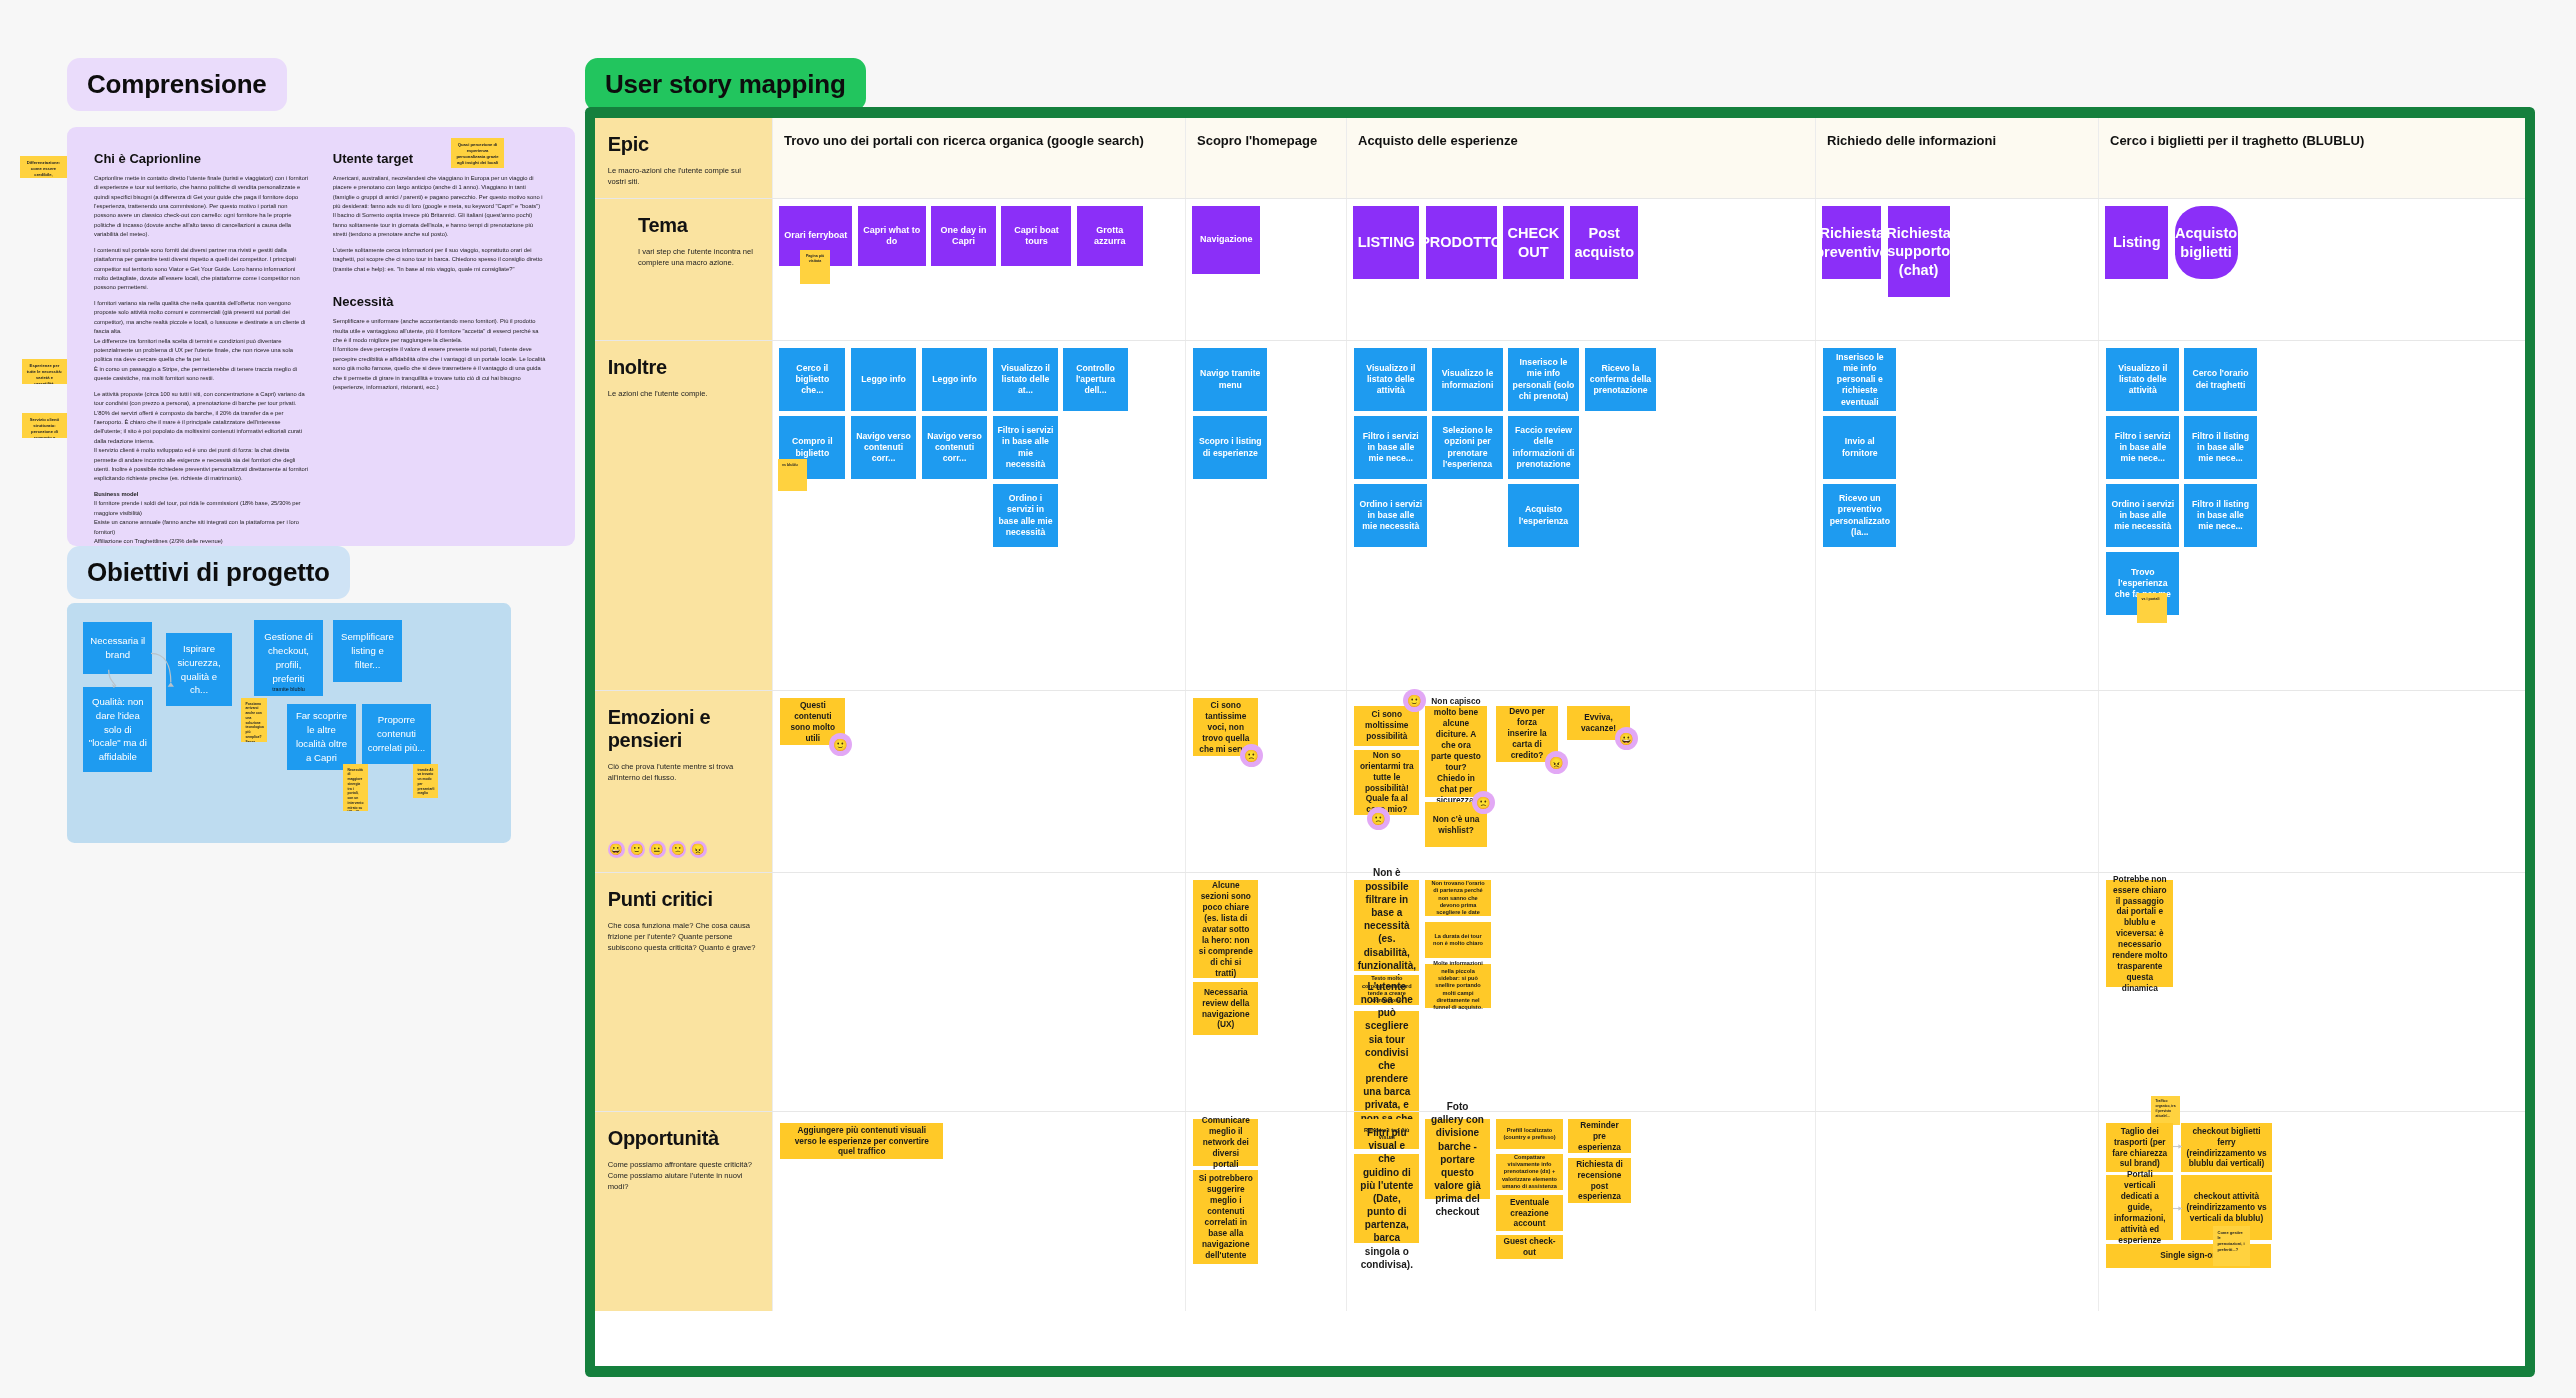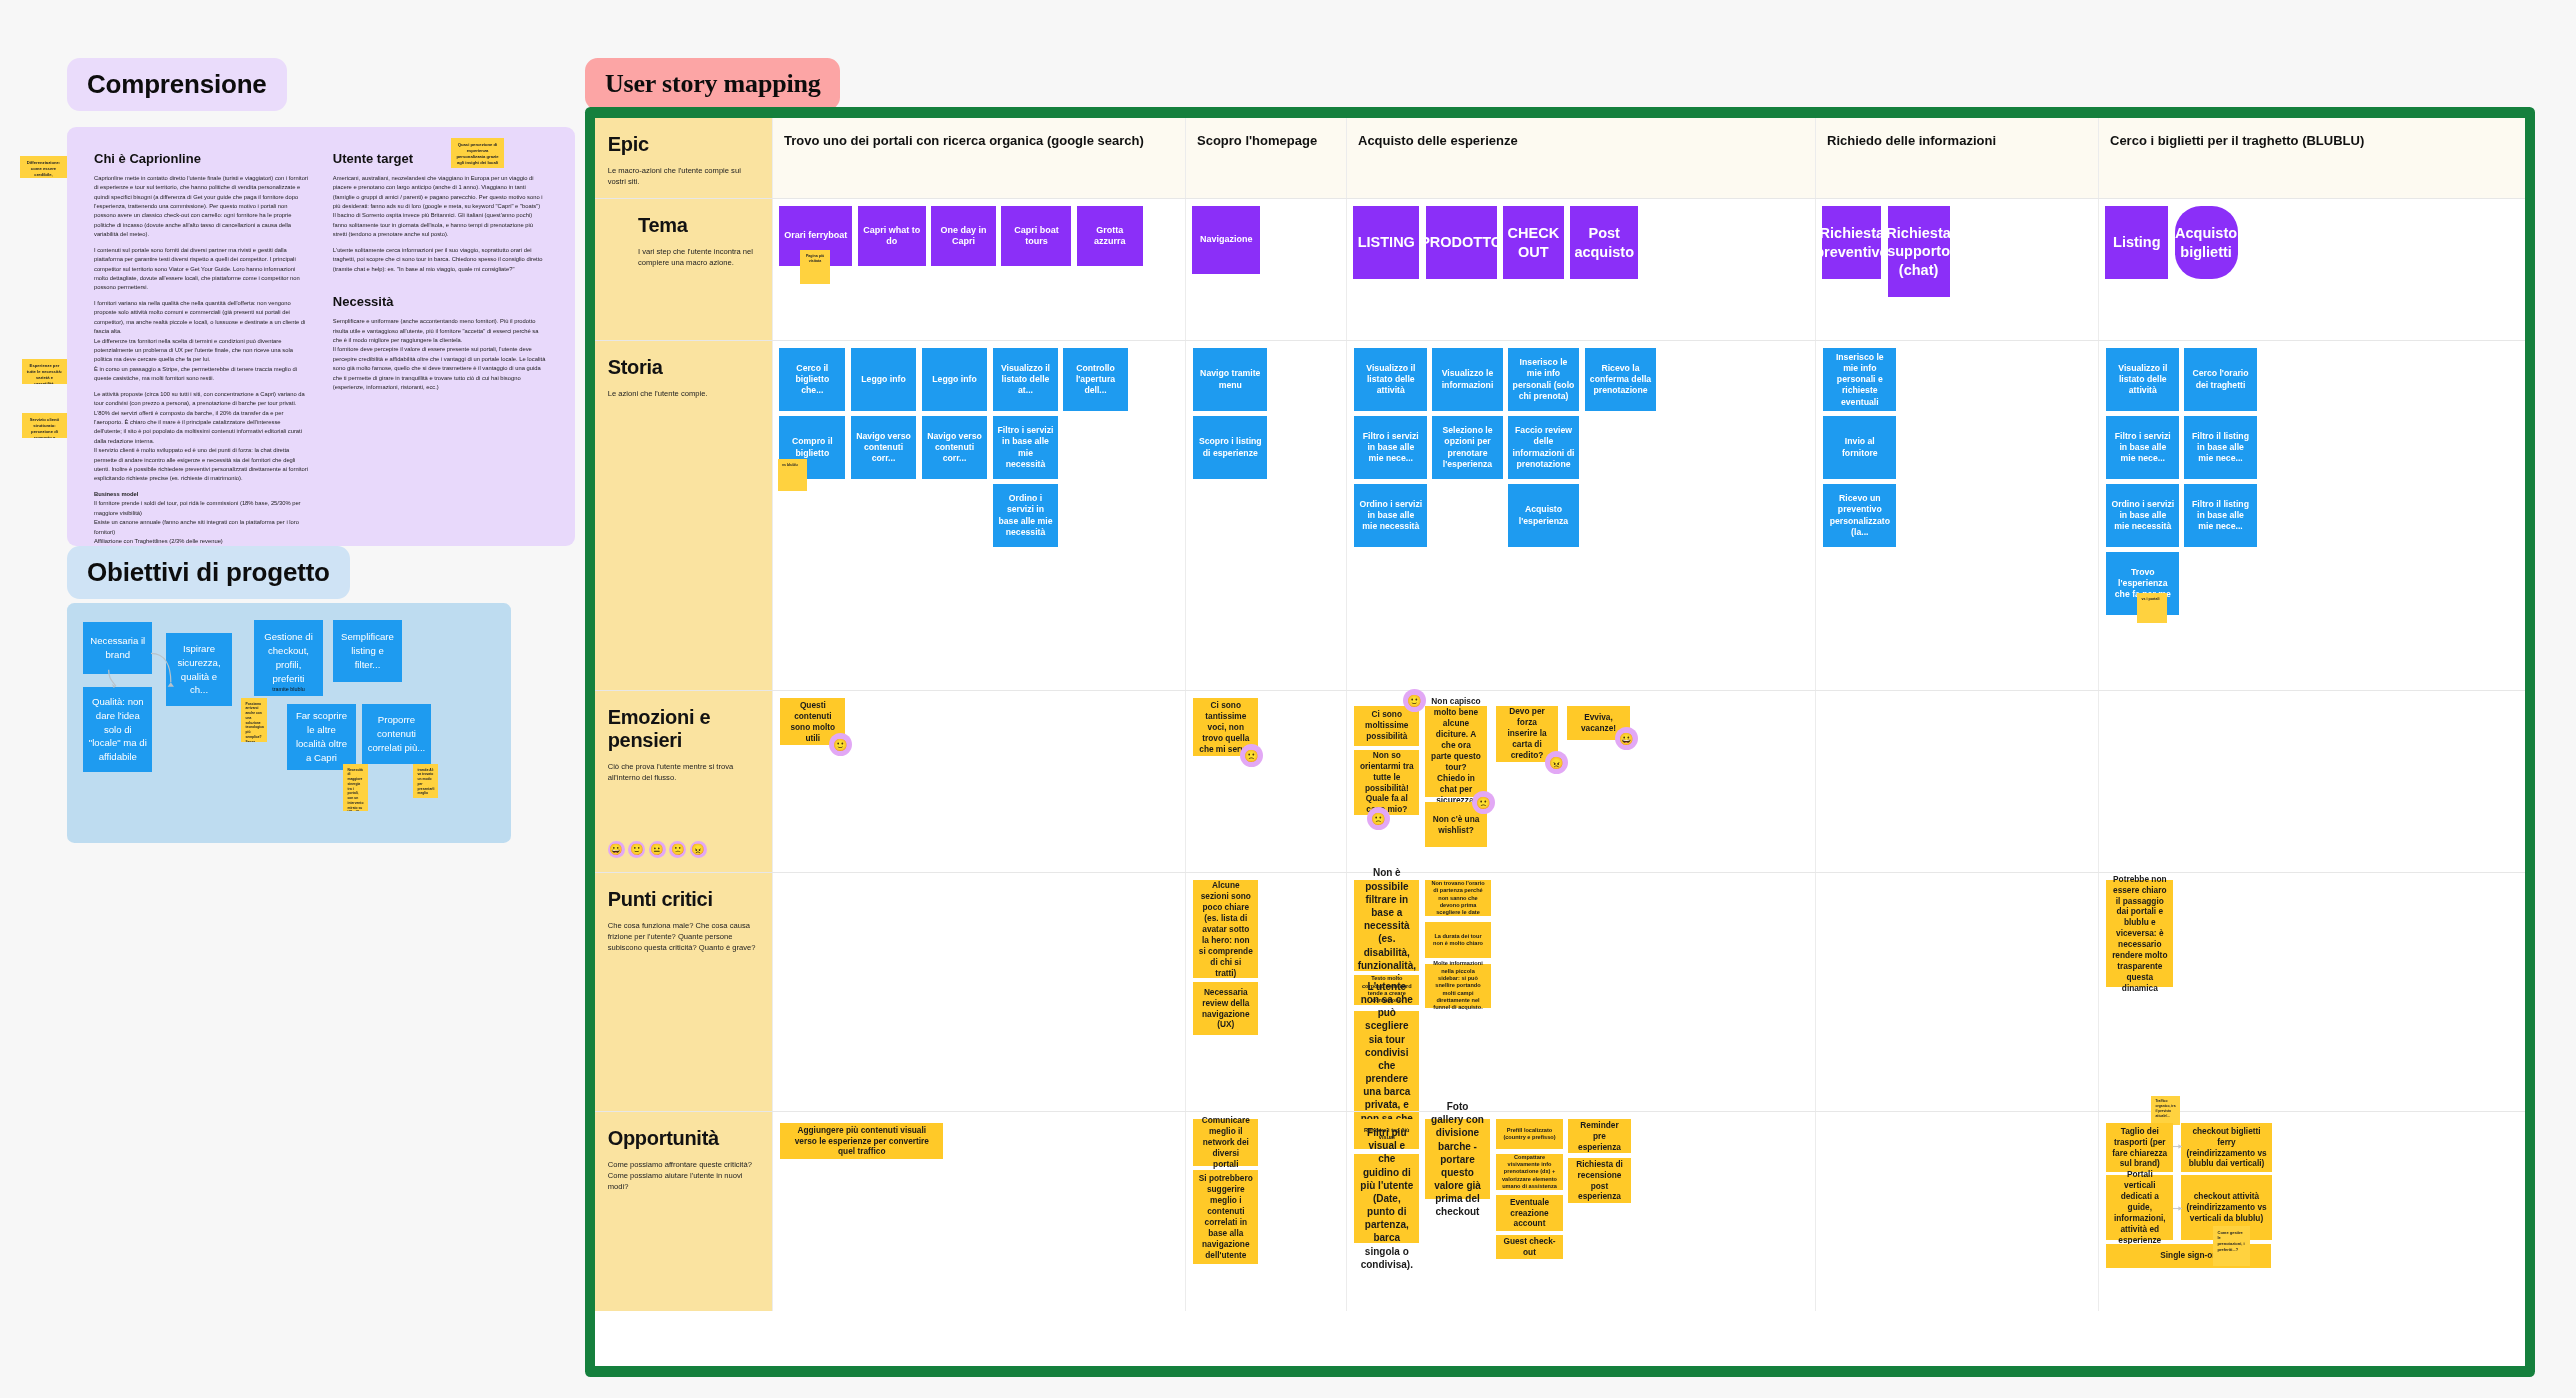--- a/index.html
+++ b/index.html
@@ -17,21 +17,21 @@
     border-radius: 12.7px;
     font-size: 26px;
     font-weight: 700;
     color: #0d0d0d;
     padding: 11px 20px;
     letter-spacing: -0.2px;
     white-space: nowrap;
   }
   .pill.purple { background: #eadcfb; }
   .pill.blue   { background: #cfe3f5; }
-  .pill.cream  { background: #fca5a5; font-family: Liberation Serif, serif; }
+  .pill.cream  { background: #22c55e; }
 
   
   .comprensione-panel {
     position: absolute;
     left: 67px; top: 127px; width: 508px; height: 419px;
     background: #e8d9fb; border-radius: 9px;
     padding: 23.6px 27px;
   }
   .cp-cols { display: flex; gap: 23.6px; }
   .cp-col { width: 227px; }
@@ -285,21 +285,21 @@
             <div class="cards" style="gap:6.3px;">
               <div class="card purple big" style="width:63px;height:73px;">Listing</div>
               <div class="card purple big" style="width:63px;height:73px;border-radius:26px;">Acquisto biglietti</div>
             </div>
           </div>
         </div>
       </div>
 
       <div class="row">
         <div class="rowhead" style="height:349px;">
-          <h3>Storia</h3>
+          <h3>Inoltre</h3>
           <p>Le azioni che l'utente compie.</p>
         </div>
         <div class="rowcells">
           <div class="cell c1">
             <div class="card blue" style="position:absolute;left:6.3px;top:7.3px;width:66px;height:63px;">Cerco il biglietto che...</div>
             <div class="card blue" style="position:absolute;left:78px;top:7.3px;width:65px;height:63px;">Leggo info</div>
             <div class="card blue" style="position:absolute;left:149px;top:7.3px;width:65px;height:63px;">Leggo info</div>
             <div class="card blue" style="position:absolute;left:220px;top:7.3px;width:65px;height:63px;">Visualizzo il listato delle at...</div>
             <div class="card blue" style="position:absolute;left:290px;top:7.3px;width:65px;height:63px;">Controllo l'apertura dell...</div>
 

